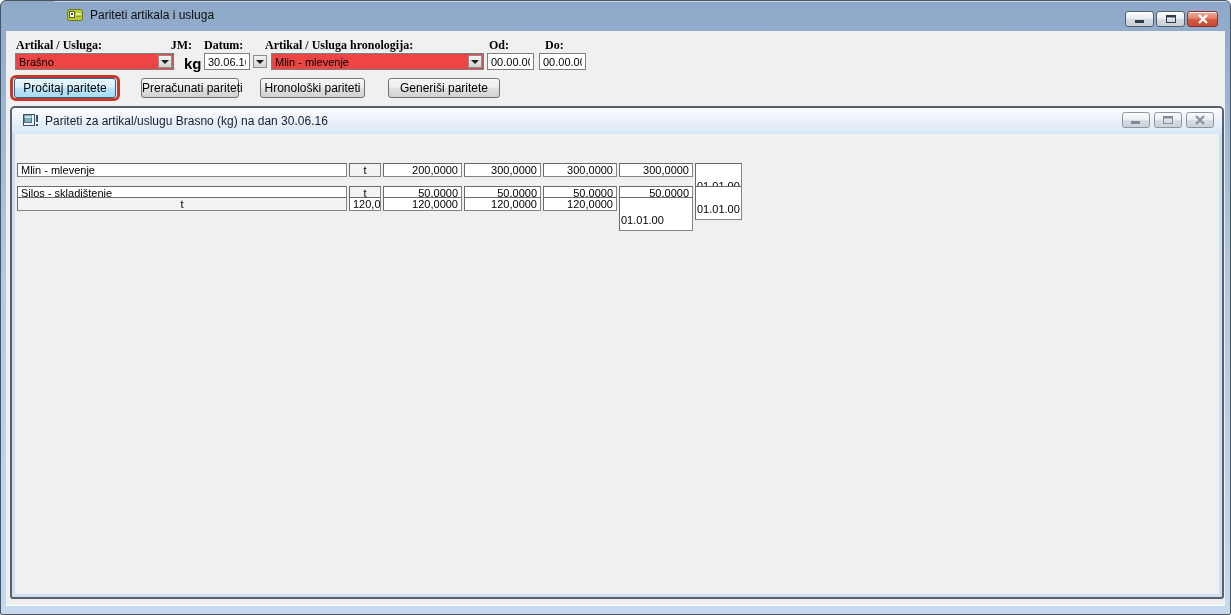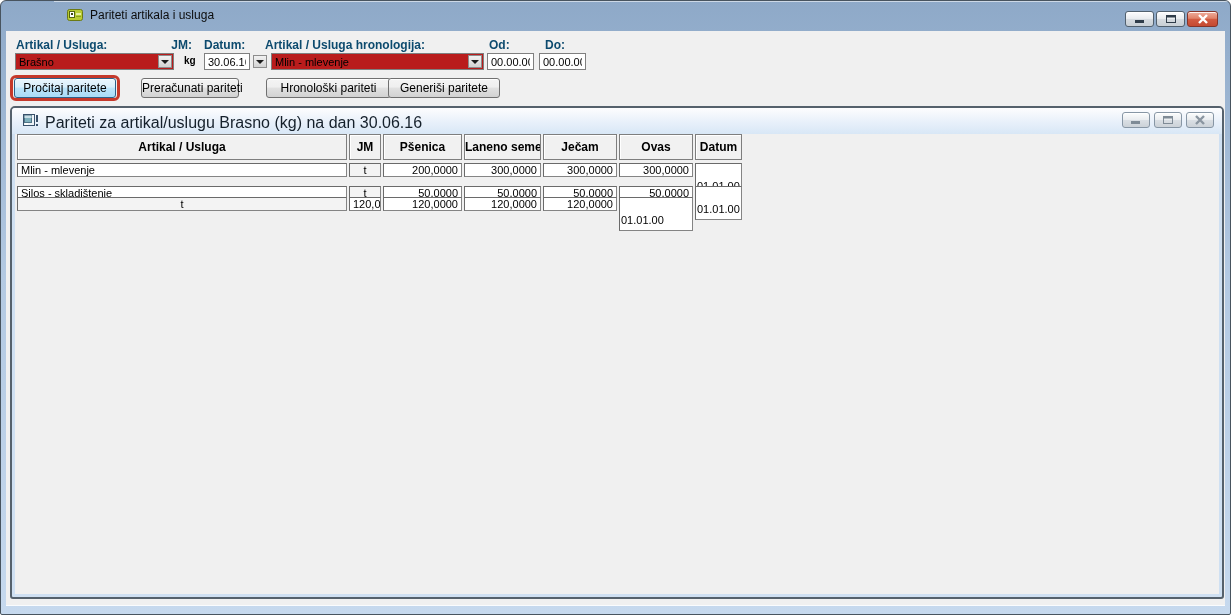--- a/index.html
+++ b/index.html
@@ -22,50 +22,50 @@
     background:linear-gradient(#fdfdfe,#e9ecef 48%,#d6dbe0 52%,#c8cfd5);
     display:flex; align-items:center; justify-content:center;
     box-shadow:inset 0 1px 0 rgba(255,255,255,.85); }
   .wbtn.close{ width:31px; border-color:#85352a;
     background:linear-gradient(#efae9d,#e08269 45%,#d25b41 52%,#c54a31); }
 
   
   .client{ position:absolute; left:5px; right:5px; top:30px; bottom:8px;
     background:#f0f0f0; border-bottom:1px solid #fafcfe; }
 
-  .flabel{ position:absolute; top:7px; font-size:12px; font-weight:bold; color:#0c4a6e; white-space:nowrap; }
+  .flabel{ position:absolute; top:7px; font-size:12px; font-weight:bold; color:#000000; white-space:nowrap;font-family:Liberation Serif, serif; }
 
   .tfield{ position:absolute; top:22px; height:17px; border:1px solid #7f7f7f;
     background:#fff; font-family:inherit; font-size:11px; color:#000; padding:0 3px; }
-  .combo{ position:absolute; top:22px; height:17px; border:1px solid #7f7f7f; background:#b91c1c; }
+  .combo{ position:absolute; top:22px; height:17px; border:1px solid #7f7f7f; background:#ef4444; }
   .combo .cval{ position:absolute; left:3px; top:2px; font-size:11px; white-space:nowrap; }
   .arrowbtn{ position:absolute; width:14px; height:13px; top:1px;
     background:linear-gradient(#f2f2f2,#d3d3d3); border:1px solid #8d8d8d;
     display:flex; align-items:center; justify-content:center; }
   .combo .arrowbtn{ right:1px; }
   .tri{ width:0; height:0; border-left:4px solid transparent; border-right:4px solid transparent; border-top:4px solid #1c1c1c; }
 
-  .kg-val{ position:absolute; left:178px; top:24px; font-size:10px; font-weight:bold; }
+  .kg-val{ position:absolute; left:178px; top:24px; font-size:15px; font-weight:bold; }
 
   .pushbtn{ position:absolute; top:47px; height:20px; border:1px solid #707070; border-radius:3px;
     background:linear-gradient(#f4f4f4,#efefef 45%,#e1e1e1 50%,#d2d2d2);
     box-shadow:inset 0 1px 0 rgba(255,255,255,.9);
     font-size:12px; color:#000; text-align:center; line-height:18px; cursor:default; white-space:nowrap; }
   .pushbtn.focused{ border-color:#2c628b;
     background:linear-gradient(#eaf6fd,#d8effc 45%,#bde5fb 50%,#a9dbf6); }
   .focus-ring{ position:absolute; left:4px; top:44px; width:110px; height:26px;
     border:3px solid #c5392b; border-radius:6px; }
 
   
   .child{ position:absolute; left:4px; top:75px; width:1214px; height:493px;
     background:#cfe0f2; border:2px solid #55616c; border-radius:5px 5px 3px 3px; }
   .child-titlebar{ position:relative; height:26px; border-radius:3px 3px 0 0;
     background:linear-gradient(#fdfdfe,#e8f0fa 55%,#d8e7f6); }
   .child-icon{ position:absolute; left:11px; top:6px; width:15px; height:13px; }
-  .child-title{ position:absolute; left:33px; top:6px; font-size:16px; color:#15202b; white-space:nowrap; }
+  .child-title{ position:absolute; left:33px; top:6px; font-size:12px; color:#15202b; white-space:nowrap; }
   .child-controls{ position:absolute; right:8px; top:4px; display:flex; gap:4px; }
   .cbtn{ width:28px; height:16px; border:1px solid #8796a5; border-radius:3px;
     background:linear-gradient(#fcfdfd,#eaedf0 48%,#dadfe4 52%,#ccd2d8);
     display:flex; align-items:center; justify-content:center;
     box-shadow:inset 0 1px 0 rgba(255,255,255,.9); }
   .child-content{ position:absolute; left:3px; right:3px; top:26px; bottom:3px; background:#f0f0f0; overflow:hidden; }
 
   
   .tgrid{ position:absolute; left:2px; display:grid;
     grid-template-columns:330px 32px 79px 77px 74px 74px 47px; column-gap:2px; }
@@ -154,21 +154,21 @@
           <span class="tri"></span>
         </span>
     </div>
 
     <input class="tfield" style="left: 481px; width: 47px;" readonly="" value="00.00.00">
     <input class="tfield" style="left: 533px; width: 47px;" readonly="" value="00.00.00">
 
     <div class="focus-ring"></div>
     <button class="pushbtn focused" style="left:8px; width:102px">Pročitaj paritete</button>
     <button class="pushbtn" style="left:135px; width:98px">Preračunati pariteti</button>
-    <button class="pushbtn" style="left:260px; width:125px">Hronološki pariteti</button>
+    <button class="pushbtn" style="left:254px; width:105px">Hronološki pariteti</button>
     <button class="pushbtn" style="left:382px; width:112px">Generiši paritete</button>
 
     <div class="child">
       <div class="child-titlebar">
         <span class="child-icon">
           <svg width="15" height="13" viewBox="0 0 15 13">
             <rect x="0.5" y="0.5" width="11" height="11" fill="#eef3f8" stroke="#39516b"></rect>
             <rect x="1.5" y="1.5" width="7" height="7" fill="#7fb0bd" stroke="#4f7486"></rect>
             <rect x="1.5" y="1.5" width="7" height="2.5" fill="#c9dde6"></rect>
             <rect x="2" y="9" width="3" height="2" fill="#fff"></rect>
@@ -198,29 +198,20 @@
               <svg width="12" height="10" viewBox="0 0 12 10">
                   <path d="M2 1 L10 9 M10 1 L2 9" stroke="#8a95a0" stroke-width="2.4"></path>
                 </svg>
             </span>
           </div>
         </div>
       </div>
 
       <div class="child-content">
 
-        <div class="tgrid thead">
-          <div class="hcell">Artikal / Usluga</div>
-          <div class="hcell">JM</div>
-          <div class="hcell">Pšenica</div>
-          <div class="hcell">Laneno seme</div>
-          <div class="hcell">Ječam</div>
-          <div class="hcell">Ovas</div>
-          <div class="hcell">Datum</div>
-        </div>
 
         <div class="tgrid trow r0">
           <div class="cell">Mlin - mlevenje</div>
           <div class="cell c-jm">t</div>
           <div class="cell num">200,0000</div>
           <div class="cell num">300,0000</div>
           <div class="cell num">300,0000</div>
           <div class="cell num">300,0000</div>
           <div class="cell c-datum">01.01.00</div>
         </div>

